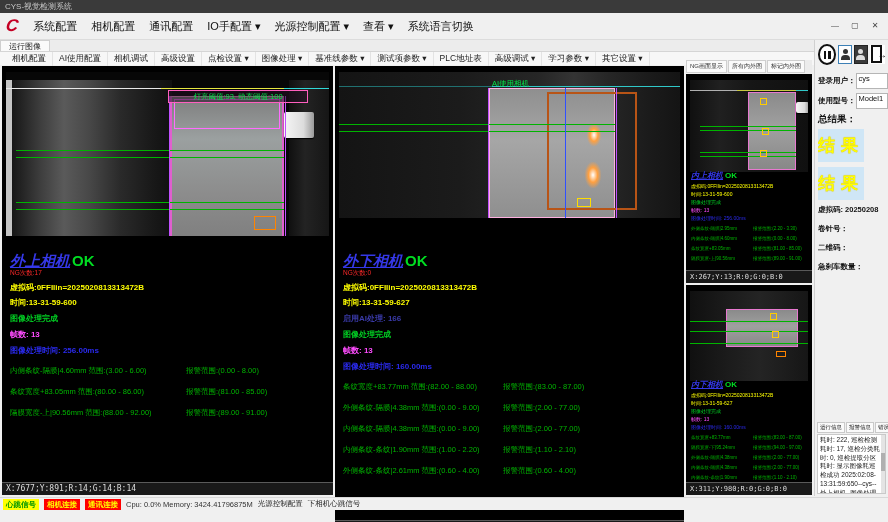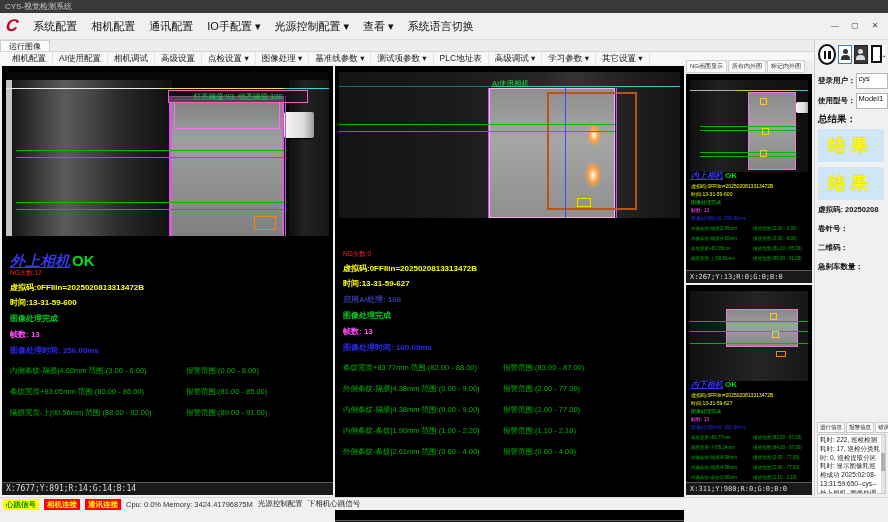--- a/index.html
+++ b/index.html
@@ -97,21 +97,21 @@
   .head { width:5px; height:5px; border-radius:50%; background:#333; }
   .body-sh { width:9px; height:5px; border-radius:4px 4px 0 0; background:#333; margin-top:1px; }
   .btn-user2 .head, .btn-user2 .body-sh { background:#ddd; }
   .btn-exit { width:18px; height:19px; position:relative; background:#fff; }
   .door { position:absolute; left:1px; top:0; width:11px; height:18px; border:2px solid #101010; }
   .exit-arrow { position:absolute; right:-2px; top:4px; font-size:10px; font-weight:bold; color:#101010; }
   .side-row { display:flex; align-items:center; margin-bottom:4px; white-space:nowrap; }
   .side-label { font-weight:bold; font-size:7.5px; }
   .side-value { background:#fff; border:1px solid #b5b5b5; font-size:7.5px; padding:0 2px; min-width:32px; height:16px; line-height:10px; }
   .total-label { font-weight:bold; font-size:9.5px; margin:4px 0 3px; }
-  .result-box { width:66px; height:33px; background:#cfe6f6; color:#ffff00; font-weight:bold; font-size:17px; letter-spacing:6px; text-align:center; line-height:33px; margin-bottom:5px; text-shadow:0 0 1px #c8a000; white-space:nowrap; overflow:hidden; }
+  .result-box { width:46px; height:33px; background:#cfe6f6; color:#ffff00; font-weight:bold; font-size:17px; letter-spacing:6px; text-align:center; line-height:33px; margin-bottom:5px; text-shadow:0 0 1px #c8a000; white-space:nowrap; overflow:hidden; }
   .side-static { font-size:7.5px; font-weight:bold; margin-bottom:9px; white-space:nowrap; }
   .log-block { position:absolute; left:2px; right:2px; bottom:2px; height:72px; }
   .log-tabs { display:flex; gap:1px; margin-bottom:1px; }
   .log-tab { font-size:5.5px; background:#fafafa; border:1px solid #c9c9c9; padding:0 2px; line-height:9px; white-space:nowrap; }
   .log-area { position:relative; background:#fff; border:1px solid #c9c9c9; height:60px; font-size:6.5px; line-height:1.35; color:#222; padding:1px 5px 1px 2px; overflow:hidden; }
   .log-scroll { position:absolute; right:0; top:0; bottom:0; width:4px; background:#e4e4e4; }
   .log-thumb { position:absolute; right:0; top:18px; width:4px; height:18px; background:#b0b0b0; }
 
   
   .statusbar { position:absolute; left:0; right:0; top:497px; height:13px; background:#f0f0f0; border-top:1px solid #d8d8d8; display:flex; align-items:center; gap:5px; padding-left:3px; font-size:7.5px; color:#333; }
@@ -232,20 +232,23 @@
       <div class="glow" style="left:246px; top:90px; width:16px; height:26px;"></div>
       <div class="gline" style="top:52px; left:0; width:276px;"></div>
       <div class="gline" style="top:59px; left:0; width:276px;"></div>
       <div class="vline" style="left:226px; top:16px; bottom:0; background:#3050ff;"></div>
       <div class="vline" style="left:149px; top:16px; bottom:0; background:#c050ff;"></div>
       <div class="vline" style="left:277px; top:16px; bottom:0; background:#c050ff;"></div>
       <div class="obox" style="left:238px; top:126px; width:14px; height:9px; border-color:#ffdd00;"></div>
       <div class="label-box" style="left:153px; top:6px; width:62px; height:11px; border:none; background:none; text-align:left;">AI使用相机</div>
     </div>
     <div class="text-area">
+      <div class="cam-title">
+        <span class="cam-name">外下相机</span><span class="cam-ok">OK</span>
+      </div>
       <div class="ng-line">NG次数:0</div>
       <div class="y-line">虚拟码:0FFIlin=2025020813313472B</div>
       <div class="y-line">时间:13-31-59-627</div>
       <div class="ai-line">启用AI处理: 166</div>
       <div class="g-line">图像处理完成</div>
       <div class="m-line">帧数: 13</div>
       <div class="b-line">图像处理时间: 160.00ms</div>
       <div class="meas-list">
 
           <div class="meas-row">

